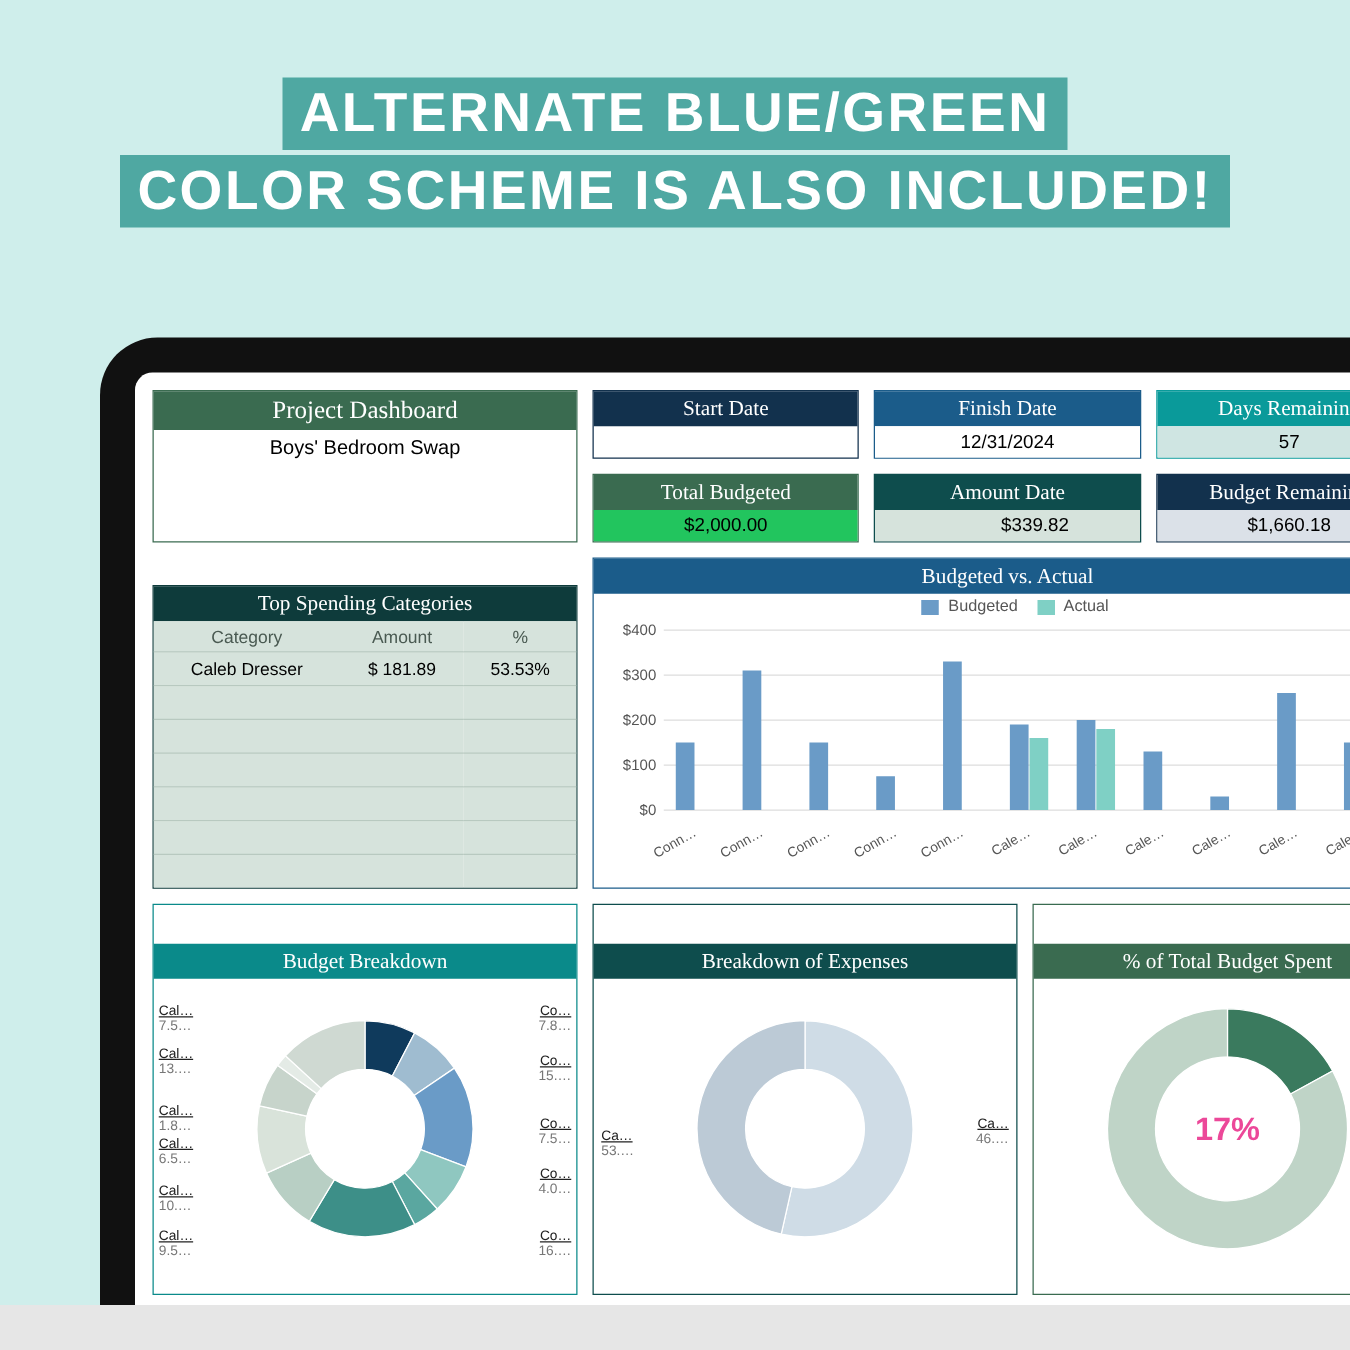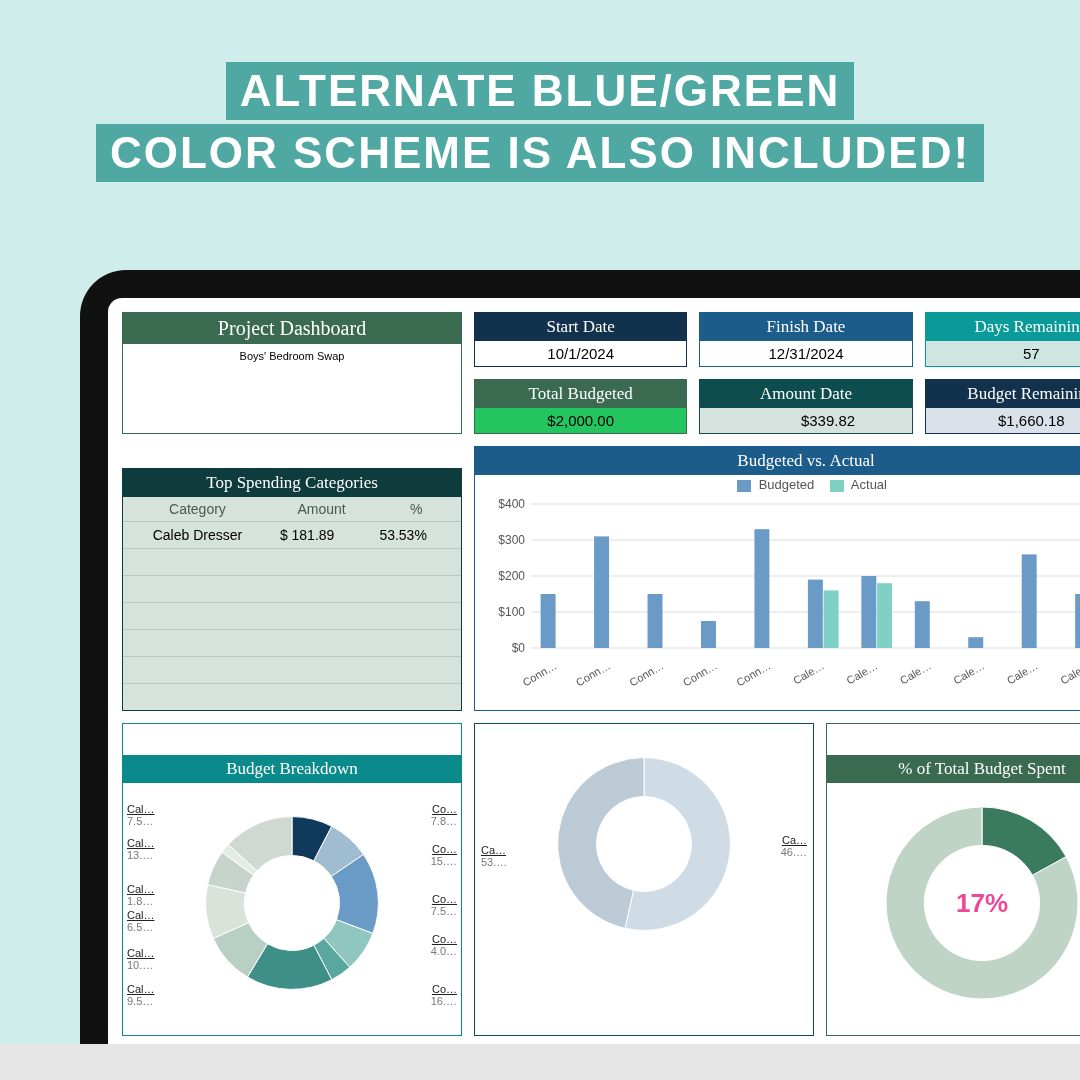--- a/index.html
+++ b/index.html
@@ -49,30 +49,30 @@
     height: 36px;
     background: #e6e6e6;
   }
   .card { border: 1px solid #999; background: #fff; }
   .hdr { color: #fff; font-family: Georgia, serif; font-size: 17px; text-align: center; padding: 4px 0; }
   .val { text-align: center; font-size: 15px; padding: 4px 0; background: #fff; }
   .val-tint { text-align: center; font-size: 15px; padding: 4px 0; }
 
   .project { grid-column: 1; grid-row: 1 / 3; border-color:#3a6b50;}
   .project .hdr { background: #3a6b50; font-size: 20px; }
-  .project-name { text-align:center; font-size:11px; padding:6px 0; }
+  .project-name { text-align:center; font-size:16px; padding:6px 0; }
 
   .triple { display:grid; grid-template-columns: repeat(3,1fr); gap:12px; grid-column:2; }
   .triple .card .val-tint { background:#d6e3dc; }
 
   .top-cats { grid-column:1; grid-row:3; border-color:#0e3b3b;margin-top:22px; }
   .top-cats .hdr { background:#0e3b3b; }
   .top-cats table { width:100%; border-collapse:collapse; font-size:14px; }
   .top-cats th { background:#d6e3dc; color:#4a5a52; font-weight:normal; padding:4px; text-align:center;}
-  .top-cats td { background:#d6e3dc; border-top:1px solid #b8c9c0; padding:5px 8px; height:26px;}
+  .top-cats td { background:#d6e3dc; border-top:1px solid #b8c9c0; padding:5px 8px; text-align:center; height:26px;}
   .top-cats td:first-child{ text-align:center;}
   .top-cats tr.empty td{ color:transparent;}
 
   .bva { grid-column:2; grid-row:3; border-color:#1b5c8a; }
   .bva .hdr { background:#1b5c8a; }
   .bva .chart { padding:4px 10px 2px; }
   .legend { text-align:center; font-size:13px; color:#555; padding:2px; }
   .legend .sw{ display:inline-block; width:14px;height:12px; vertical-align:middle; margin:0 4px 0 12px;}
 
   .bottom { grid-column:1/3; display:grid; grid-template-columns: 340px 340px 1fr; gap:12px; }
@@ -98,21 +98,20 @@
   <div class="screen">
 
     <div class="card project">
       <div class="hdr">Project Dashboard</div>
       <div class="project-name">Boys' Bedroom Swap</div>
     </div>
 
     <div class="triple">
       <div class="card" style="border-color:#12314d;">
         <div class="hdr" style="background:#12314d;">Start Date</div>
-        <div class="val">10/1/2024</div>
       </div>
       <div class="card" style="border-color:#1b5c8a;">
         <div class="hdr" style="background:#1b5c8a;">Finish Date</div>
         <div class="val">12/31/2024</div>
       </div>
       <div class="card" style="border-color:#0a9a9a;">
         <div class="hdr" style="background:#0a9a9a;">Days Remaining</div>
         <div class="val-tint" style="background:#cfe5e2;">57</div>
       </div>
     </div>
@@ -252,20 +251,21 @@
           <div class="dlabels" style="left:4px;top:164px;"><b>Cal…</b>10.…</div>
           <div class="dlabels" style="left:4px;top:200px;"><b>Cal…</b>9.5…</div>
           <div class="dlabels" style="right:4px;top:20px;text-align:right;"><b>Co…</b>7.8…</div>
           <div class="dlabels" style="right:4px;top:60px;text-align:right;"><b>Co…</b>15.…</div>
           <div class="dlabels" style="right:4px;top:110px;text-align:right;"><b>Co…</b>7.5…</div>
           <div class="dlabels" style="right:4px;top:150px;text-align:right;"><b>Co…</b>4.0…</div>
           <div class="dlabels" style="right:4px;top:200px;text-align:right;"><b>Co…</b>16.…</div>
         </div>
       </div>
       <div class="donut-card g2">
+        <div class="hdr">Breakdown of Expenses</div>
         <div class="donut-body">
           <svg id="donut2" width="180" height="180">
               <path d="M90,3.6000000000000085 A86.39999999999999,86.39999999999999 0 1 1 70.99351955762765,174.28353161320257 L79.5464357566952,136.3559423872614 A47.519999999999996,47.519999999999996 0 1 0 90,42.480000000000004 Z" fill="#cfdce6" stroke="#fff" stroke-width="1"></path>
               <path d="M70.99351955762765,174.28353161320257 A86.39999999999999,86.39999999999999 0 0 1 89.99999999999999,3.6000000000000085 L89.99999999999999,42.480000000000004 A47.519999999999996,47.519999999999996 0 0 0 79.5464357566952,136.3559423872614 Z" fill="#bccad6" stroke="#fff" stroke-width="1"></path>
             </svg>
           <div class="dlabels" style="left:6px;top:120px;"><b>Ca…</b>53.…</div>
           <div class="dlabels" style="right:6px;top:110px;text-align:right;"><b>Ca…</b>46.…</div>
         </div>
       </div>
       <div class="donut-card g3">

